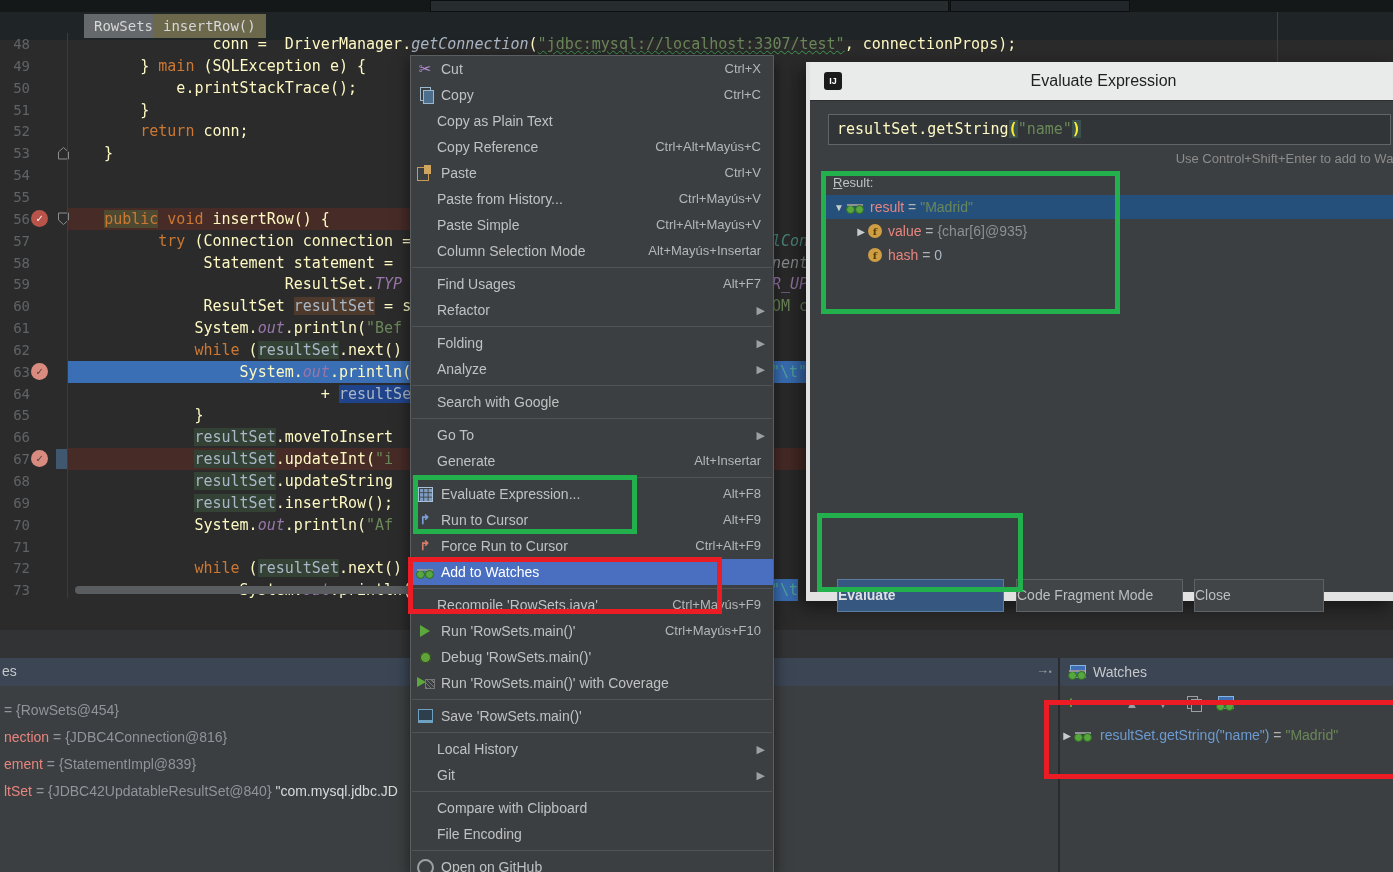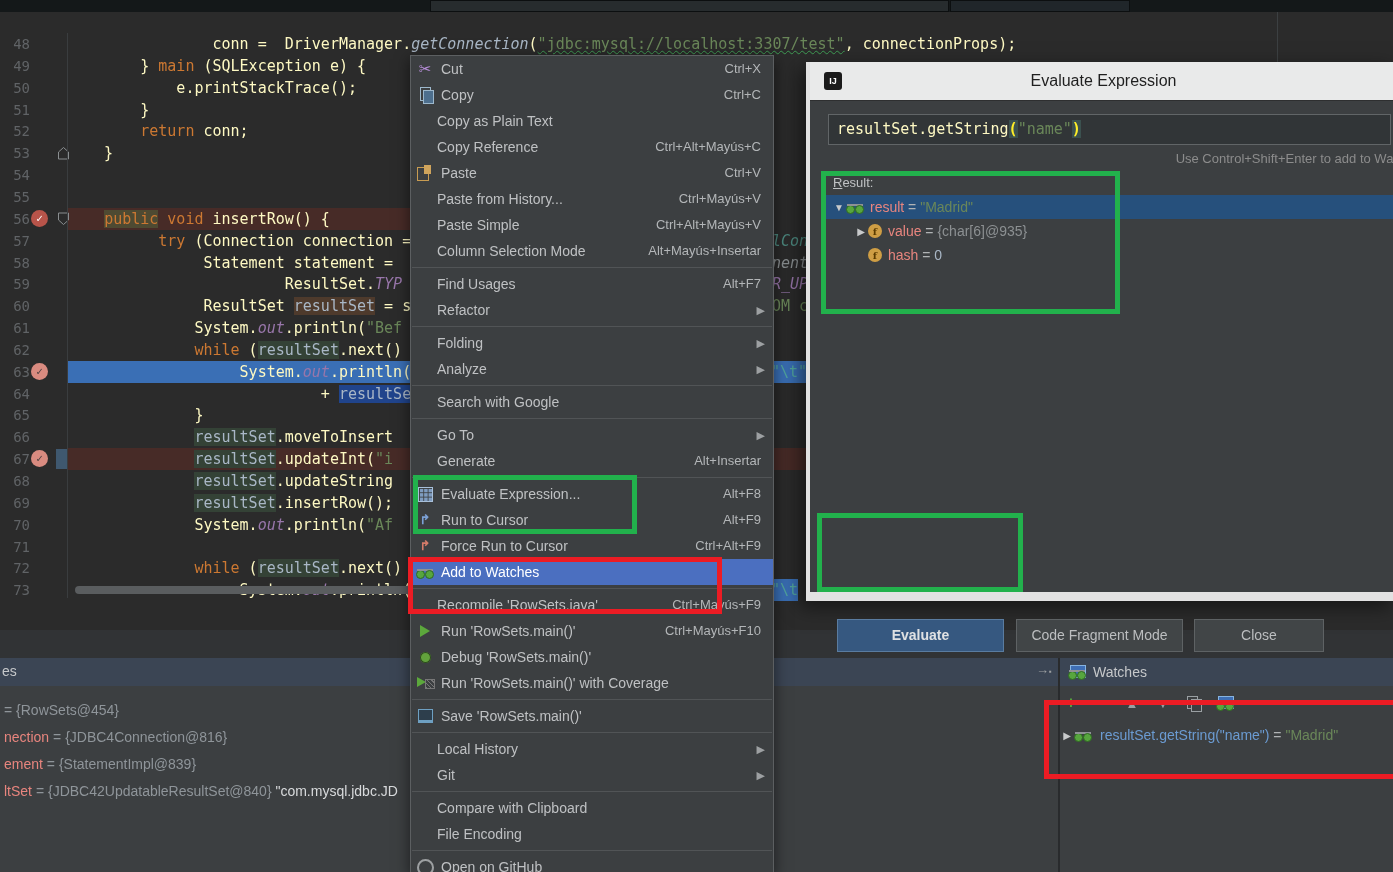--- a/index.html
+++ b/index.html
@@ -88,22 +88,22 @@
   .hint{position:absolute;right:0px;top:50px;color:#8c8c8c;font-size:13px;white-space:nowrap}
   .reslabel{position:absolute;left:23px;top:74px;font-size:13px;color:#bfc1c3;}
   .reslabel u{text-decoration:underline}
   .tree{position:absolute;left:16px;top:94px;width:571px;}
   .trow{position:relative;height:24px;display:flex;align-items:center;font-size:14px;color:#b0b3b5;white-space:pre}
   .trow.sel{background:#26507c}
   .tw-exp{width:14px;text-align:center;color:#c8cacb;font-size:10px;flex:none}
   .ficon{width:14px;height:14px;border-radius:50%;background:#cf9e44;color:#5b3c00;font-weight:bold;
     font-size:10px;display:inline-flex;align-items:center;justify-content:center;flex:none;font-family:"DejaVu Serif",serif}
   .nm{color:#e8857e}.val-str{color:#6a8759}.val-gray{color:#8c9092}.val-num{color:#a9b7c6}
-  .btn{position:absolute;height:33px;line-height:31px;text-align:center;font-size:14px;
-    background:#414547;border:1px solid #5e6264;color:#bcbec0;box-sizing:border-box;margin-top:40px;}
+  .btn{position:absolute;height:33px;line-height:31px;font-size:14px;
+    background:#414547;border:1px solid #5e6264;color:#bcbec0;box-sizing:border-box;}
   .btn.primary{background:#365880;border-color:#5a7ca0;color:#dfe1e3;font-weight:bold;}
   
   #debug{position:absolute;left:0;top:630px;width:1393px;height:242px;background:#313335;}
   .dbghead{position:absolute;left:0;top:28px;width:1393px;height:28px;background:#3b4554;
     color:#c6c8ca;font-size:14px;}
   .dbgbody{position:absolute;left:0;top:56px;width:1393px;height:186px;background:#3c3f41;}
   .vdivider{position:absolute;left:1058px;top:28px;width:2px;height:214px;background:#292b2d;z-index:2}
   .varrow{position:absolute;left:4px;height:27px;line-height:27px;font-size:14px;white-space:pre;color:#8f959a}
   .varrow .nm{color:#e8857e}
   .varrow .wh{color:#d8dadc}
@@ -120,20 +120,24 @@
   .ann{position:absolute;z-index:50;pointer-events:none;}
 </style>
 </head>
 <body>
 
 <div id="screen">
 
   <div class="topstrip">
     <div class="seg" style="left:430px;width:517px"></div>
     <div class="seg" style="left:950px;width:178px;background:#20262a"></div>
+  </div>
+  <div class="crumbbar">
+    <div class="chip" style="left:84px;background:#66696b">RowSets</div>
+    <div class="chip" style="left:153px;background:#6b684c">insertRow()</div>
   </div>
 
   <div id="editor">
       <div class="code-row" style="top: 33px;"><div class="gut">48</div><div class="codetext"><span class="c-d">                conn =  DriverManager.</span><span class="c-itd">getConnection</span><span class="c-d">(</span><span class="c-sw">"jdbc:mysql://localhost:3307/test"</span><span class="c-d">, connectionProps);</span></div></div>
       <div class="code-row" style="top: 55px;"><div class="gut">49</div><div class="codetext"><span class="c-d">        } </span><span class="c-k">main</span><span class="c-d"> (SQLException e) {</span></div></div>
       <div class="code-row" style="top: 77px;"><div class="gut">50</div><div class="codetext"><span class="c-d">            e.printStackTrace();</span></div></div>
       <div class="code-row" style="top: 99px;"><div class="gut">51</div><div class="codetext"><span class="c-d">        }</span></div></div>
       <div class="code-row" style="top: 120px;"><div class="gut">52</div><div class="codetext"><span class="c-d">        </span><span class="c-k">return</span><span class="c-d"> conn;</span></div></div>
       <div class="code-row" style="top: 142px;"><div class="gut">53</div><div class="fold"><svg width="13" height="14">
             <path d="M1.5 6 L6.5 1.5 L11.5 6 L11.5 13 L1.5 13 Z" fill="none" stroke="#8a8e90"></path>

